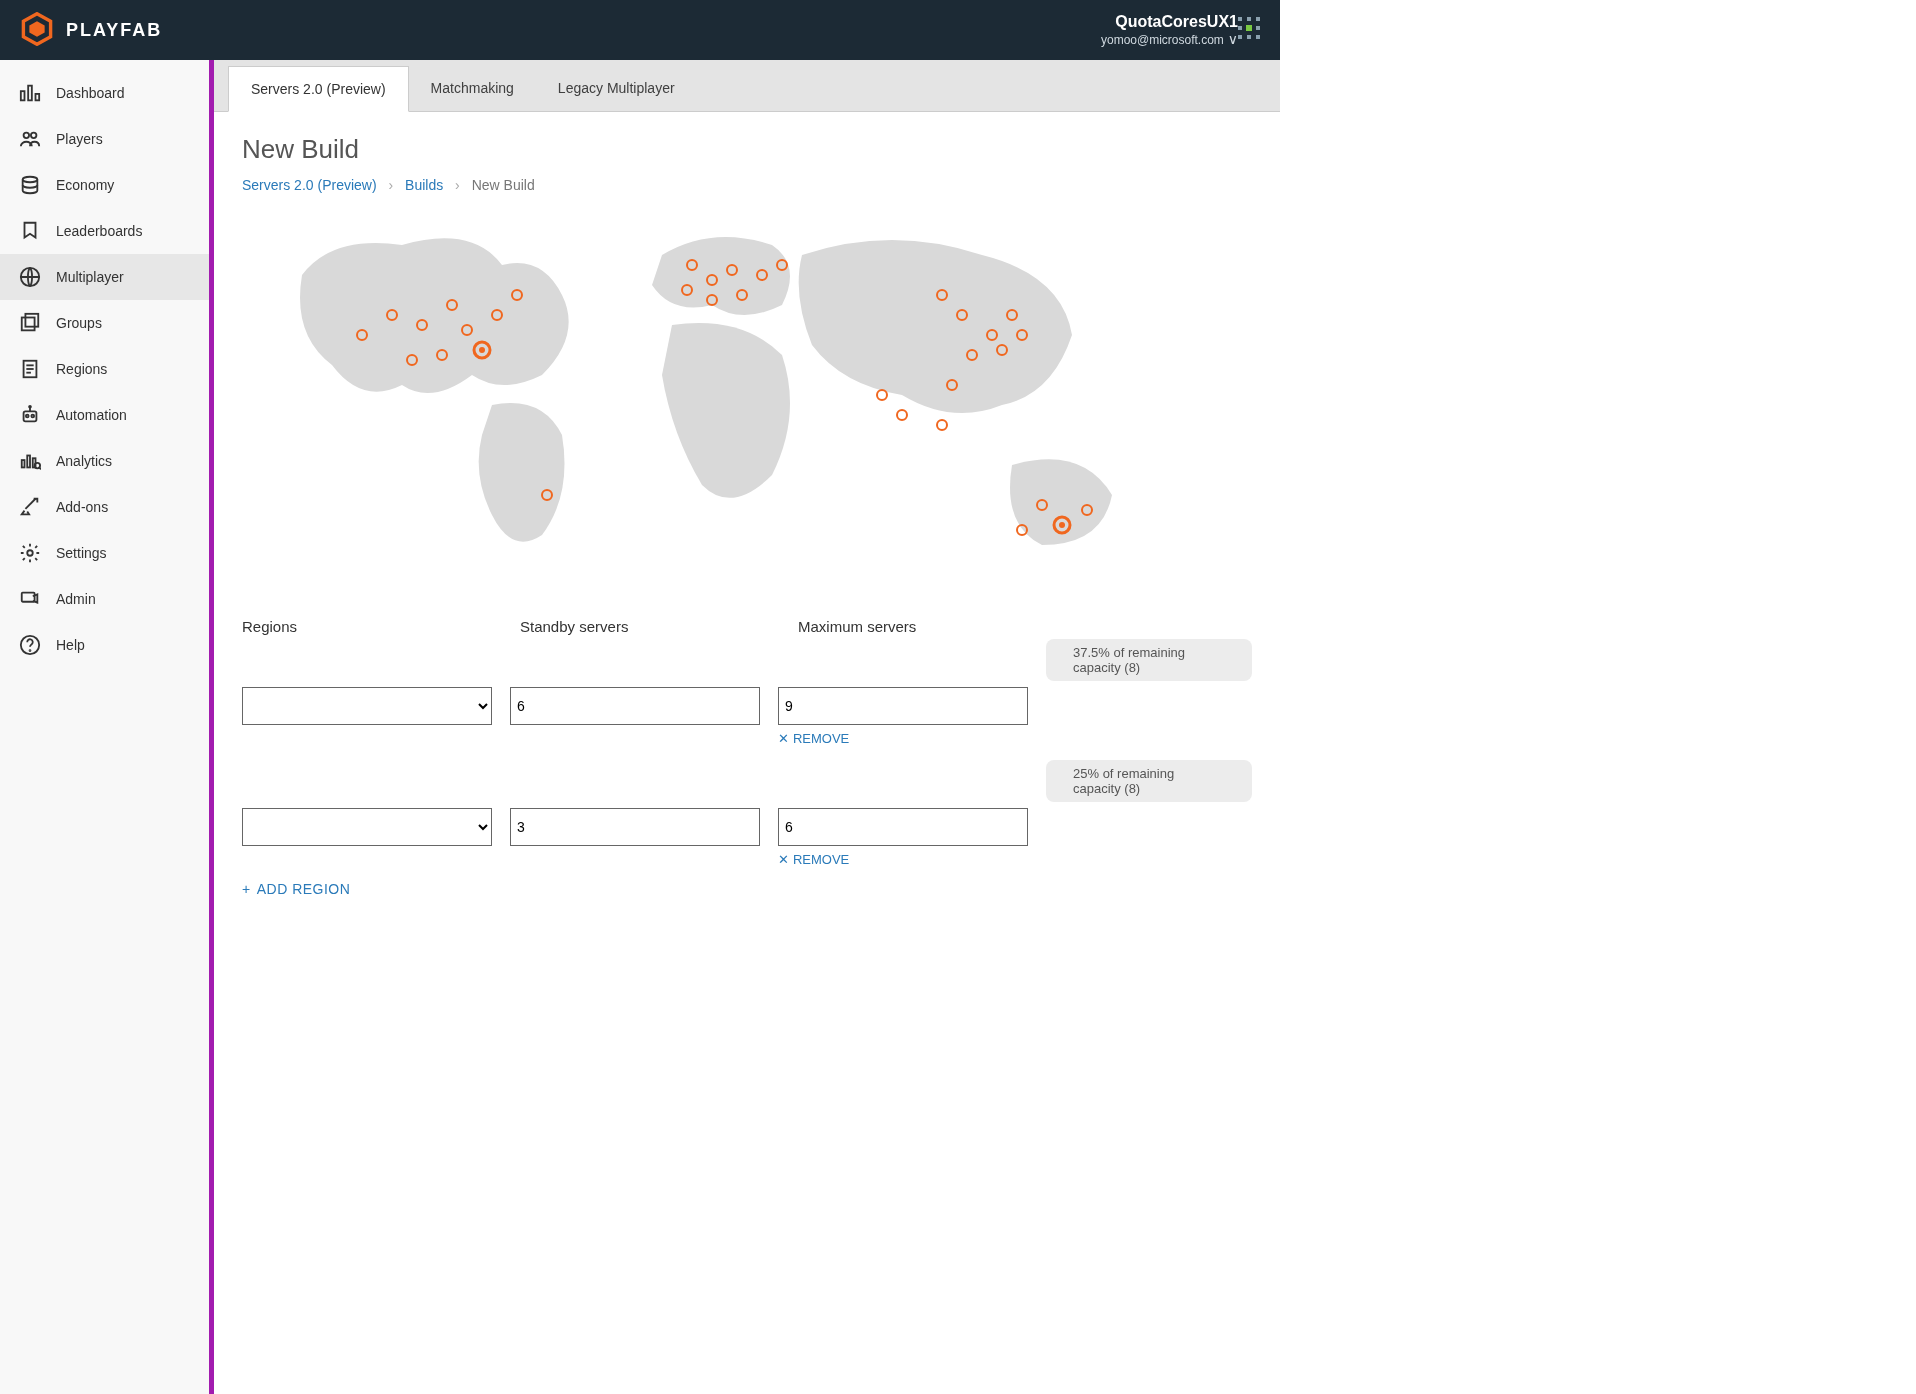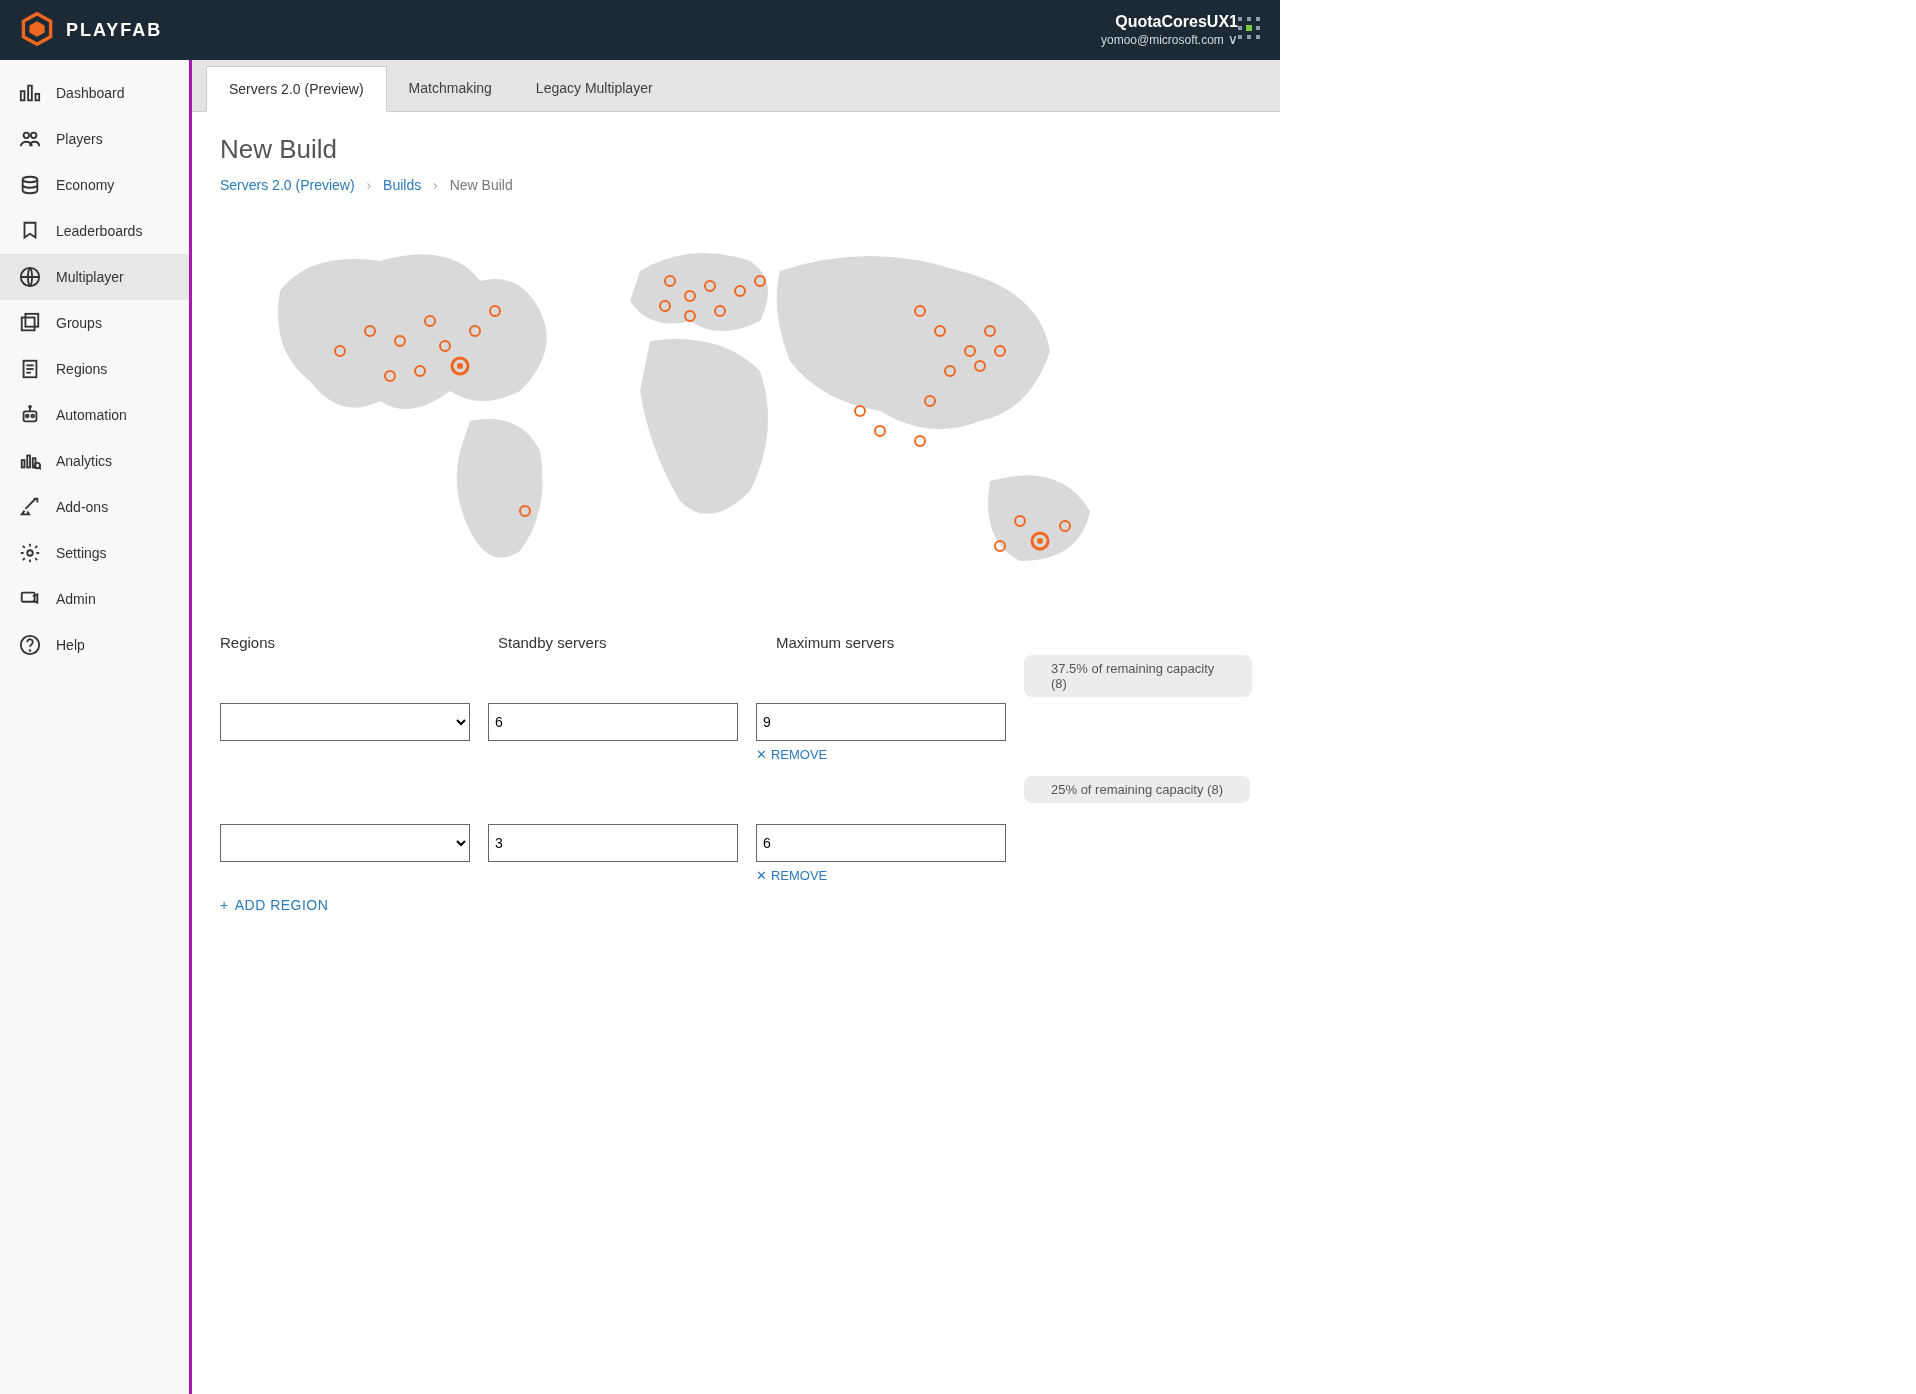--- a/index.html
+++ b/index.html
@@ -28,23 +28,23 @@
   .account-email { font-size: 12px; color: #cfd8df; }
   .account-chevron { color: #cfd8df; }
   .app-grid-icon svg rect { fill: #8aa0ae; }
   .app-grid-icon svg rect.center { fill: #7ac943; }
 
   
   .layout { display: flex; min-height: calc(100vh - 60px); }
 
   
   .sidebar {
-    width: 192px;
+    width: 214px;
     background: #f8f8f8;
-    border-right: 3px solid #a21caf;
+    border-right: 5px solid #a21caf;
     padding-top: 10px;
   }
   .nav-item {
     display: flex;
     align-items: center;
     gap: 14px;
     padding: 12px 18px;
     color: #333;
     cursor: pointer;
     position: relative;
@@ -79,21 +79,21 @@
   }
   .tab.active {
     background: #fff;
     border: 1px solid #ccc;
     border-bottom: 1px solid #fff;
     margin-bottom: -1px;
     color: #333;
   }
   .content { padding: 22px 28px 40px; }
   .page-title { font-size: 26px; font-weight: 400; color: #555; margin-bottom: 12px; }
-  .breadcrumb { color: #777; font-size: 14px; margin-bottom: 18px; }
+  .breadcrumb { color: #777; font-size: 14px; margin-bottom: 2px; }
   .breadcrumb a { color: #2a7ab9; text-decoration: none; cursor: pointer; }
   .breadcrumb .sep { margin: 0 8px; color: #aaa; }
 
   .map-wrap { width: 100%; max-width: 900px; margin-bottom: 20px; }
   .map-wrap svg { width: 100%; height: auto; }
   .land { fill: #d9d9d9; }
   .dot { fill: none; stroke: #f0671f; stroke-width: 2; }
   .dot.big { stroke-width: 3; }
   .dot-inner { fill: #f0671f; }
 

